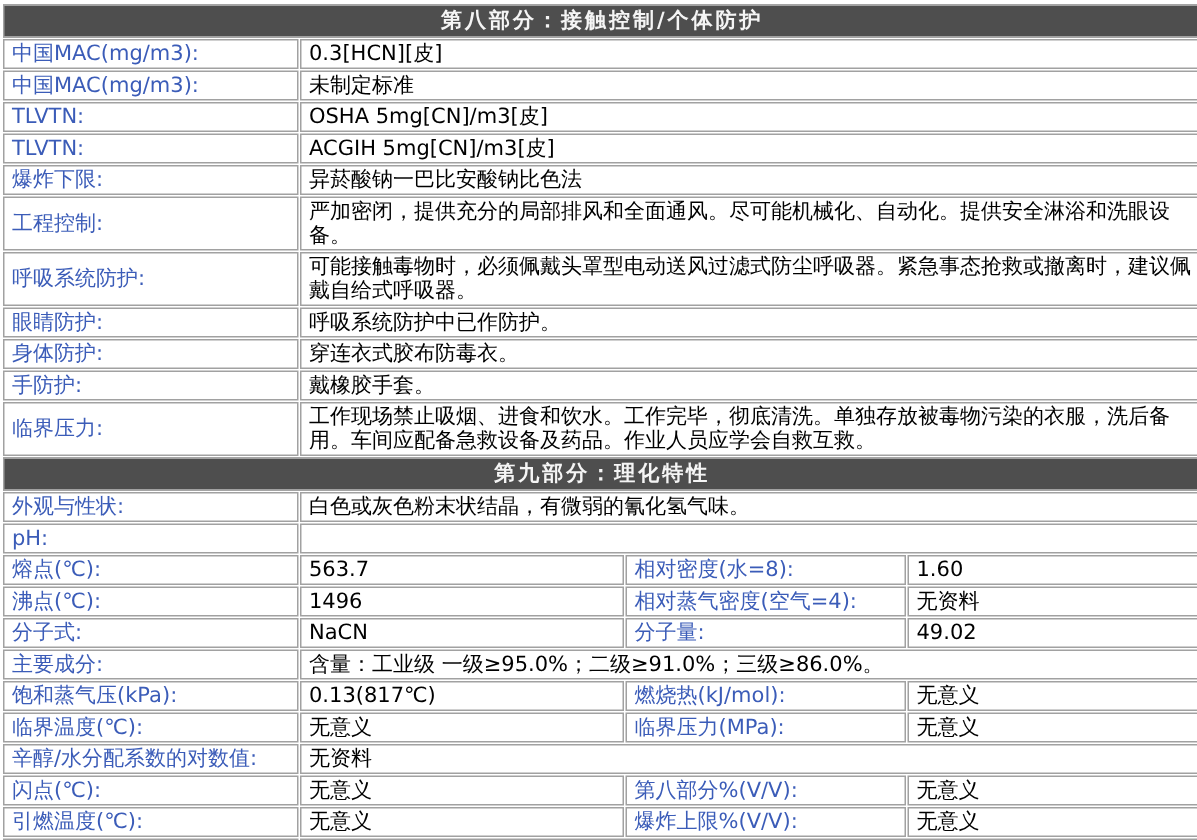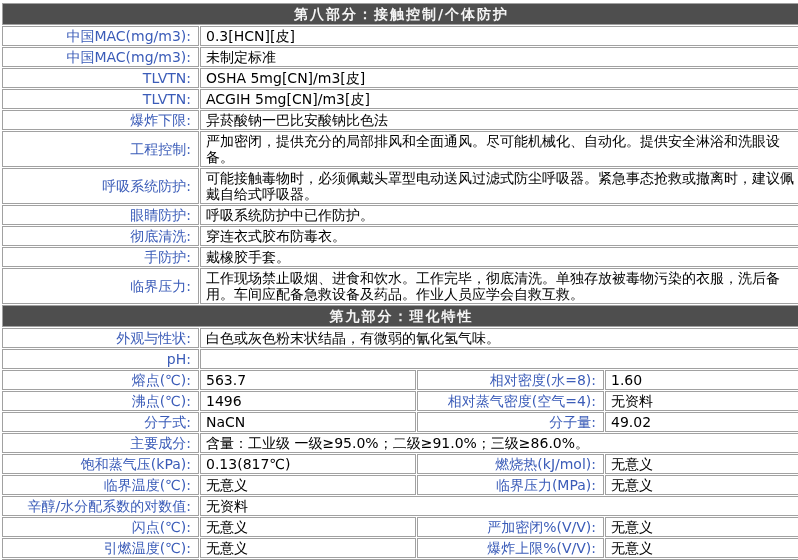--- a/index.html
+++ b/index.html
@@ -19,21 +19,21 @@
   td {
     border: 1px solid var(--border-color, #a1a1a1);
     font-size: 14px;
     line-height: 16px;
     padding: 1px 5px;
     vertical-align: middle;
     overflow: hidden;
     word-break: break-all;
   }
   td.label {
-    text-align: right;
+    text-align: left;
     color: var(--label-color, #3b5cb8);
     white-space: nowrap;
     padding-right: 7px;
   }
   td.value {
     text-align: left;
     color: var(--value-color, #000000);
   }
   td.sec-header {
     background: var(--header-bg, #4e4e4e);
@@ -85,21 +85,21 @@
       </tr>
       <tr>
         <td colspan="1" class="label">呼吸系统防护:</td>
         <td colspan="3" class="value">可能接触毒物时，必须佩戴头罩型电动送风过滤式防尘呼吸器。紧急事态抢救或撤离时，建议佩戴自给式呼吸器。</td>
       </tr>
       <tr>
         <td colspan="1" class="label">眼睛防护:</td>
         <td colspan="3" class="value">呼吸系统防护中已作防护。</td>
       </tr>
       <tr>
-        <td colspan="1" class="label">彻底清洗:</td>
+        <td colspan="1" class="label">身体防护:</td>
         <td colspan="3" class="value">穿连衣式胶布防毒衣。</td>
       </tr>
       <tr>
         <td colspan="1" class="label">手防护:</td>
         <td colspan="3" class="value">戴橡胶手套。</td>
       </tr>
       <tr>
         <td colspan="1" class="label">临界压力:</td>
         <td colspan="3" class="value">工作现场禁止吸烟、进食和饮水。工作完毕，彻底清洗。单独存放被毒物污染的衣服，洗后备用。车间应配备急救设备及药品。作业人员应学会自救互救。</td>
       </tr>
@@ -148,21 +148,21 @@
         <td colspan="1" class="label">临界压力(MPa):</td>
         <td colspan="1" class="value">无意义</td>
       </tr>
       <tr>
         <td colspan="1" class="label">辛醇/水分配系数的对数值:</td>
         <td colspan="3" class="value">无资料</td>
       </tr>
       <tr>
         <td colspan="1" class="label">闪点(℃):</td>
         <td colspan="1" class="value">无意义</td>
-        <td colspan="1" class="label">严加密闭%(V/V):</td>
+        <td colspan="1" class="label">第八部分%(V/V):</td>
         <td colspan="1" class="value">无意义</td>
       </tr>
       <tr>
         <td colspan="1" class="label">引燃温度(℃):</td>
         <td colspan="1" class="value">无意义</td>
         <td colspan="1" class="label">爆炸上限%(V/V):</td>
         <td colspan="1" class="value">无意义</td>
       </tr>
       <tr>
         <td colspan="1" class="label">溶解性:</td>

